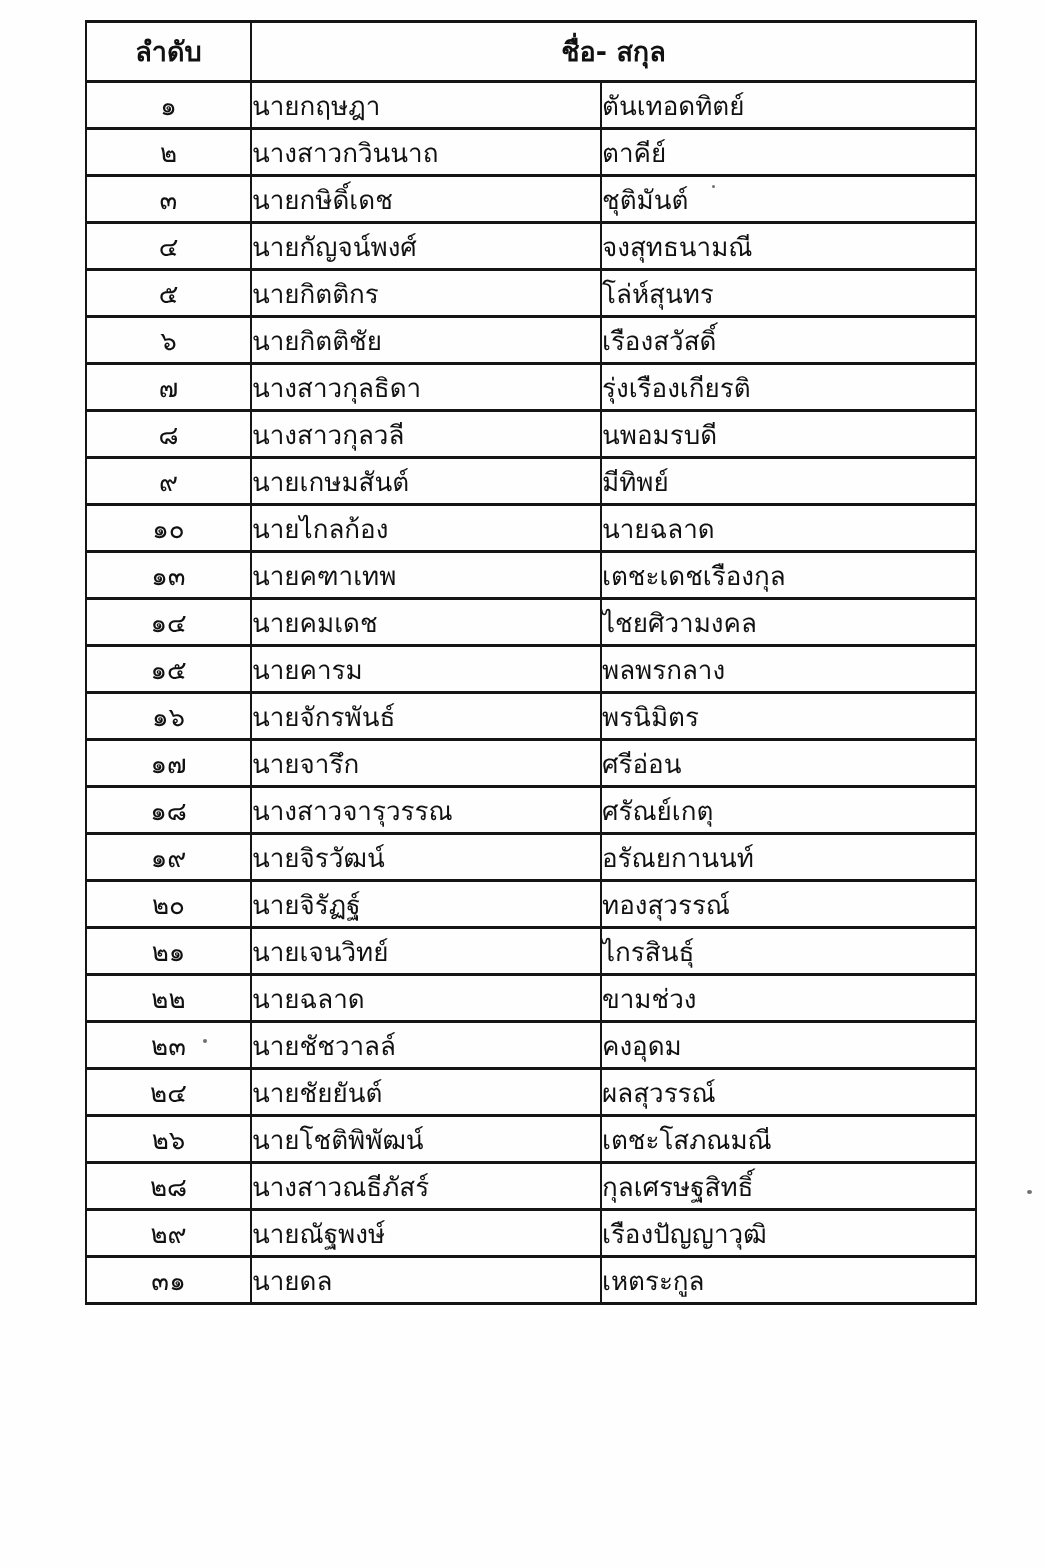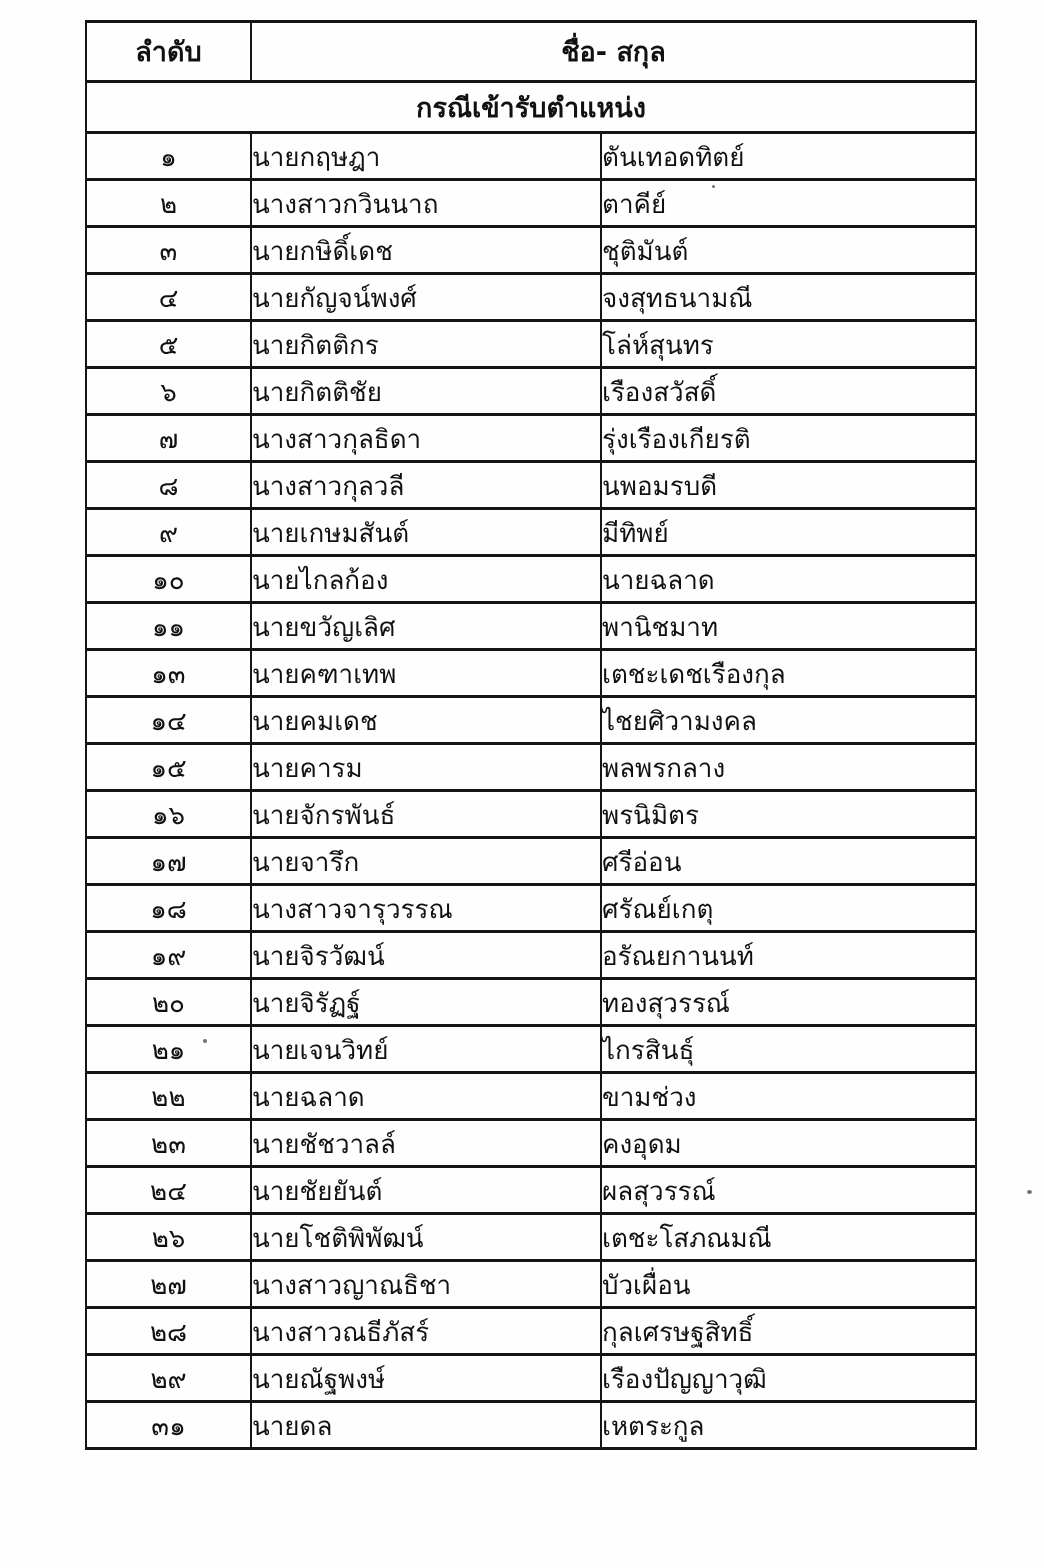--- a/index.html
+++ b/index.html
@@ -82,23 +82,20 @@
     <colgroup>
       <col style="width:165px">
       <col style="width:350px">
       <col style="width:375px">
     </colgroup>
     <tbody id="table-body">
       <tr class="header-row">
         <th>ลำดับ</th>
         <th colspan="2">ชื่อ- สกุล</th>
       </tr>
-      <tr class="section-row">
-        <td colspan="3">กรณีเข้ารับตำแหน่ง</td>
-      </tr>
 
     <tr class="data-row">
           <td class="col-no">๑</td>
           <td class="col-name">นายกฤษฎา</td>
           <td class="col-name">ตันเทอดทิตย์</td>
         </tr>
         <tr class="data-row">
           <td class="col-no">๒</td>
           <td class="col-name">นางสาวกวินนาถ</td>
           <td class="col-name">ตาคีย์</td>
@@ -137,25 +134,20 @@
           <td class="col-no">๙</td>
           <td class="col-name">นายเกษมสันต์</td>
           <td class="col-name">มีทิพย์</td>
         </tr>
         <tr class="data-row">
           <td class="col-no">๑๐</td>
           <td class="col-name">นายไกลก้อง</td>
           <td class="col-name">นายฉลาด</td>
         </tr>
         <tr class="data-row">
-          <td class="col-no">๑๑</td>
-          <td class="col-name">นายขวัญเลิศ</td>
-          <td class="col-name">พานิชมาท</td>
-        </tr>
-        <tr class="data-row">
           <td class="col-no">๑๓</td>
           <td class="col-name">นายคฑาเทพ</td>
           <td class="col-name">เตชะเดชเรืองกุล</td>
         </tr>
         <tr class="data-row">
           <td class="col-no">๑๔</td>
           <td class="col-name">นายคมเดช</td>
           <td class="col-name">ไชยศิวามงคล</td>
         </tr>
         <tr class="data-row">
@@ -207,25 +199,20 @@
           <td class="col-no">๒๔</td>
           <td class="col-name">นายชัยยันต์</td>
           <td class="col-name">ผลสุวรรณ์</td>
         </tr>
         <tr class="data-row">
           <td class="col-no">๒๖</td>
           <td class="col-name">นายโชติพิพัฒน์</td>
           <td class="col-name">เตชะโสภณมณี</td>
         </tr>
         <tr class="data-row">
-          <td class="col-no">๒๗</td>
-          <td class="col-name">นางสาวญาณธิชา</td>
-          <td class="col-name">บัวเผื่อน</td>
-        </tr>
-        <tr class="data-row">
           <td class="col-no">๒๘</td>
           <td class="col-name">นางสาวณธีภัสร์</td>
           <td class="col-name">กุลเศรษฐสิทธิ์</td>
         </tr>
         <tr class="data-row">
           <td class="col-no">๒๙</td>
           <td class="col-name">นายณัฐพงษ์</td>
           <td class="col-name">เรืองปัญญาวุฒิ</td>
         </tr>
         <tr class="data-row">

